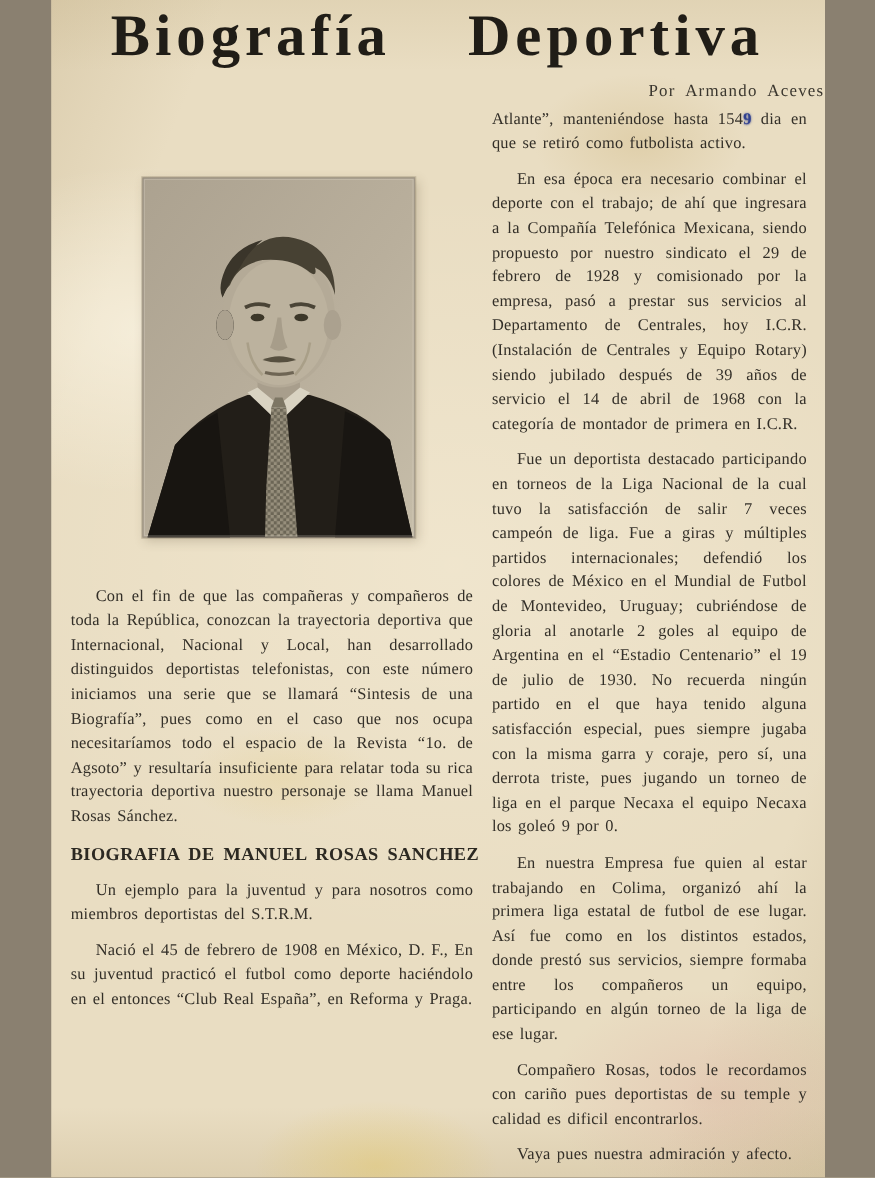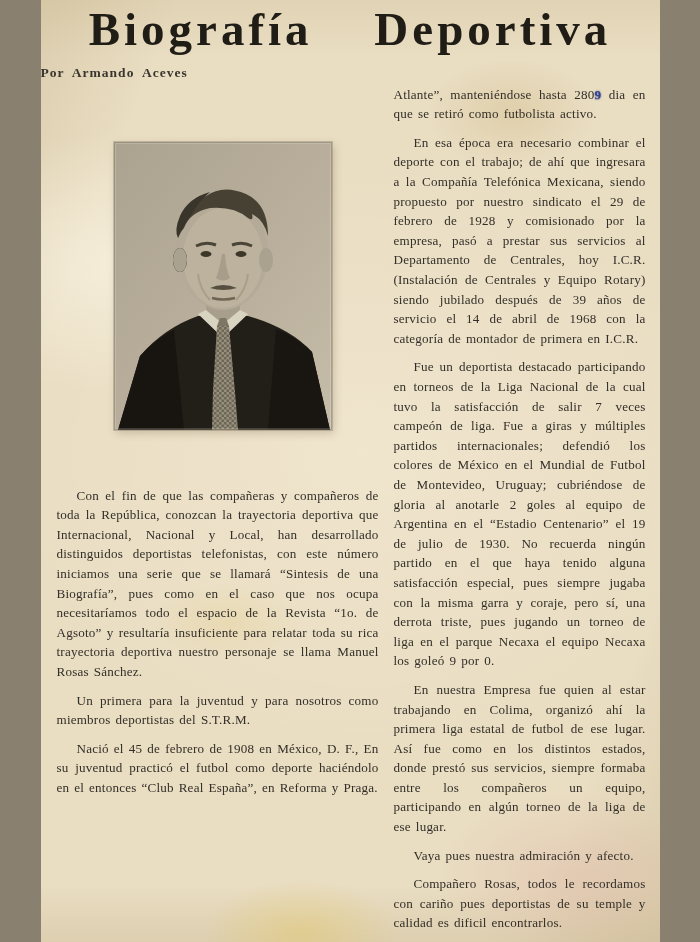--- a/index.html
+++ b/index.html
@@ -21,22 +21,22 @@
       linear-gradient(to bottom, rgba(200,182,140,.25), transparent 6%, transparent 94%, rgba(190,170,128,.28));
     font-family:"Liberation Serif","DejaVu Serif",serif;
   }
   .masthead{padding-top:4px;}
   .title{
     margin:0;text-align:center;
     font-size:47px;font-weight:bold;color:#201d17;
     letter-spacing:4px;word-spacing:46px;line-height:1.1;
   }
   .byline{
-    margin-top:9px;text-align:left;
-    font-size:13.5px;font-weight:bold;color:#3a362e;
+    margin-top:9px;text-align:right;
+    font-size:13.5px;font-weight:normal;color:#3a362e;
     letter-spacing:1px;word-spacing:4px;
   }
   .columns{display:flex;gap:15px;padding:2px 14px 0 16px;margin-top:2px;}
   .col-left{width:322px;flex:none;}
   .col-right{flex:1;min-width:0;}
   .para{
     margin:0 0 9px 0;
     font-size:13.1px;line-height:19.6px;
     text-align:justify;
     letter-spacing:.2px;word-spacing:1.5px;
@@ -48,21 +48,21 @@
     font-size:14.6px;font-weight:bold;color:#2c2922;
     letter-spacing:.4px;word-spacing:3px;white-space:nowrap;
   }
   .photo-frame{
     width:218px;height:288px;
     margin:57px 0 0 57px;
     box-shadow:0 0 0 1px rgba(90,80,60,.25), 2px 3px 8px rgba(90,75,50,.25);
     background:#b6ac99;
   }
   .photo-frame svg{display:block;}
-  .lead-para{margin-top:56px;}
+  .lead-para{margin-top:37px;}
   .ink-mark{
     color:#31418f;font-weight:bold;
     text-shadow:0 0 2px rgba(49,65,143,.75), 0 1px 1px rgba(49,65,143,.4);
   }
   .logo-stamp{
     width:172px;margin:8px 0 0 108px;
     transform:rotate(-3.5deg);
   }
   .logo-stamp svg{display:block;width:100%;height:auto;}
 </style>
@@ -129,34 +129,35 @@
           <path d="M84 132 Q86 148 96 158" stroke="#a1977f" stroke-width="2" fill="none" opacity=".7"></path>
           <path d="M134 132 Q132 148 122 158" stroke="#a1977f" stroke-width="2" fill="none" opacity=".7"></path>
 
           <rect width="218" height="288" fill="none" stroke="rgba(60,50,35,.35)" stroke-width="2"></rect>
           <rect x="1" y="1" width="216" height="286" fill="none" stroke="rgba(255,252,240,.18)" stroke-width="2"></rect>
         </svg>
       </div>
 
       <p class="para indent lead-para">Con el fin de que las compañeras y compañeros de toda la República, conozcan la trayectoria deportiva que Internacional, Nacional y Local, han desarrollado distinguidos deportistas telefonistas, con este número iniciamos una serie que se llamará “Sintesis de una Biografía”, pues como en el caso que nos ocupa necesitaríamos todo el espacio de la Revista “1o. de Agsoto” y resultaría insuficiente para relatar toda su rica trayectoria deportiva nuestro personaje se llama Manuel Rosas Sánchez.</p>
 
-
-      <p class="para indent">Un primera para la juventud y para nosotros como miembros deportistas del S.T.R.M.</p>
+      <h2 class="section-heading">BIOGRAFIA DE MANUEL ROSAS SANCHEZ</h2>
+
+      <p class="para indent">Un ejemplo para la juventud y para nosotros como miembros deportistas del S.T.R.M.</p>
       <p class="para indent">Nació el 45 de febrero de 1908 en México, D. F., En su juventud practicó el futbol como deporte haciéndolo en el entonces “Club Real España”, en Reforma y Praga.</p>
     </div>
 
     <div class="col-right">
 
-      <p class="para"><span>Atlante”, manteniéndose hasta 280</span><span class="ink-mark">9</span><span> dia en que se retiró como futbolista activo.</span></p>
+      <p class="para"><span>Atlante”, manteniéndose hasta 154</span><span class="ink-mark">9</span><span> dia en que se retiró como futbolista activo.</span></p>
 
       <p class="para indent">En esa época era necesario combinar el deporte con el trabajo; de ahí que ingresara a la Compañía Telefónica Mexicana, siendo propuesto por nuestro sindicato el 29 de febrero de 1928 y comisionado por la empresa, pasó a prestar sus servicios al Departamento de Centrales, hoy I.C.R. (Instalación de Centrales y Equipo Rotary) siendo jubilado después de 39 años de servicio el 14 de abril de 1968 con la categoría de montador de primera en I.C.R.</p>
       <p class="para indent">Fue un deportista destacado participando en torneos de la Liga Nacional de la cual tuvo la satisfacción de salir 7 veces campeón de liga. Fue a giras y múltiples partidos internacionales; defendió los colores de México en el Mundial de Futbol de Montevideo, Uruguay; cubriéndose de gloria al anotarle 2 goles al equipo de Argentina en el “Estadio Centenario” el 19 de julio de 1930. No recuerda ningún partido en el que haya tenido alguna satisfacción especial, pues siempre jugaba con la misma garra y coraje, pero sí, una derrota triste, pues jugando un torneo de liga en el parque Necaxa el equipo Necaxa los goleó 9 por 0.</p>
       <p class="para indent">En nuestra Empresa fue quien al estar trabajando en Colima, organizó ahí la primera liga estatal de futbol de ese lugar. Así fue como en los distintos estados, donde prestó sus servicios, siempre formaba entre los compañeros un equipo, participando en algún torneo de la liga de ese lugar.</p>
+      <p class="para indent">Compañero Rosas, todos le recordamos con cariño pues deportistas de su temple y calidad es dificil encontrarlos.</p>
       <p class="para indent">Vaya pues nuestra admiración y afecto.</p>
-      <p class="para indent">Compañero Rosas, todos le recordamos con cariño pues deportistas de su temple y calidad es dificil encontrarlos.</p>
 
       <div class="logo-stamp">
         <svg viewBox="0 0 170 142">
           <defs>
             <path id="ringpath" d="M 46.5 87 A 47 47 0 1 1 123.5 87" fill="none"></path>
           </defs>
 
           <circle cx="85" cy="60" r="56" fill="rgba(248,243,229,.85)"></circle>
 
           <circle cx="85" cy="60" r="55" fill="none" stroke="#17140f" stroke-width="3.2"></circle>

